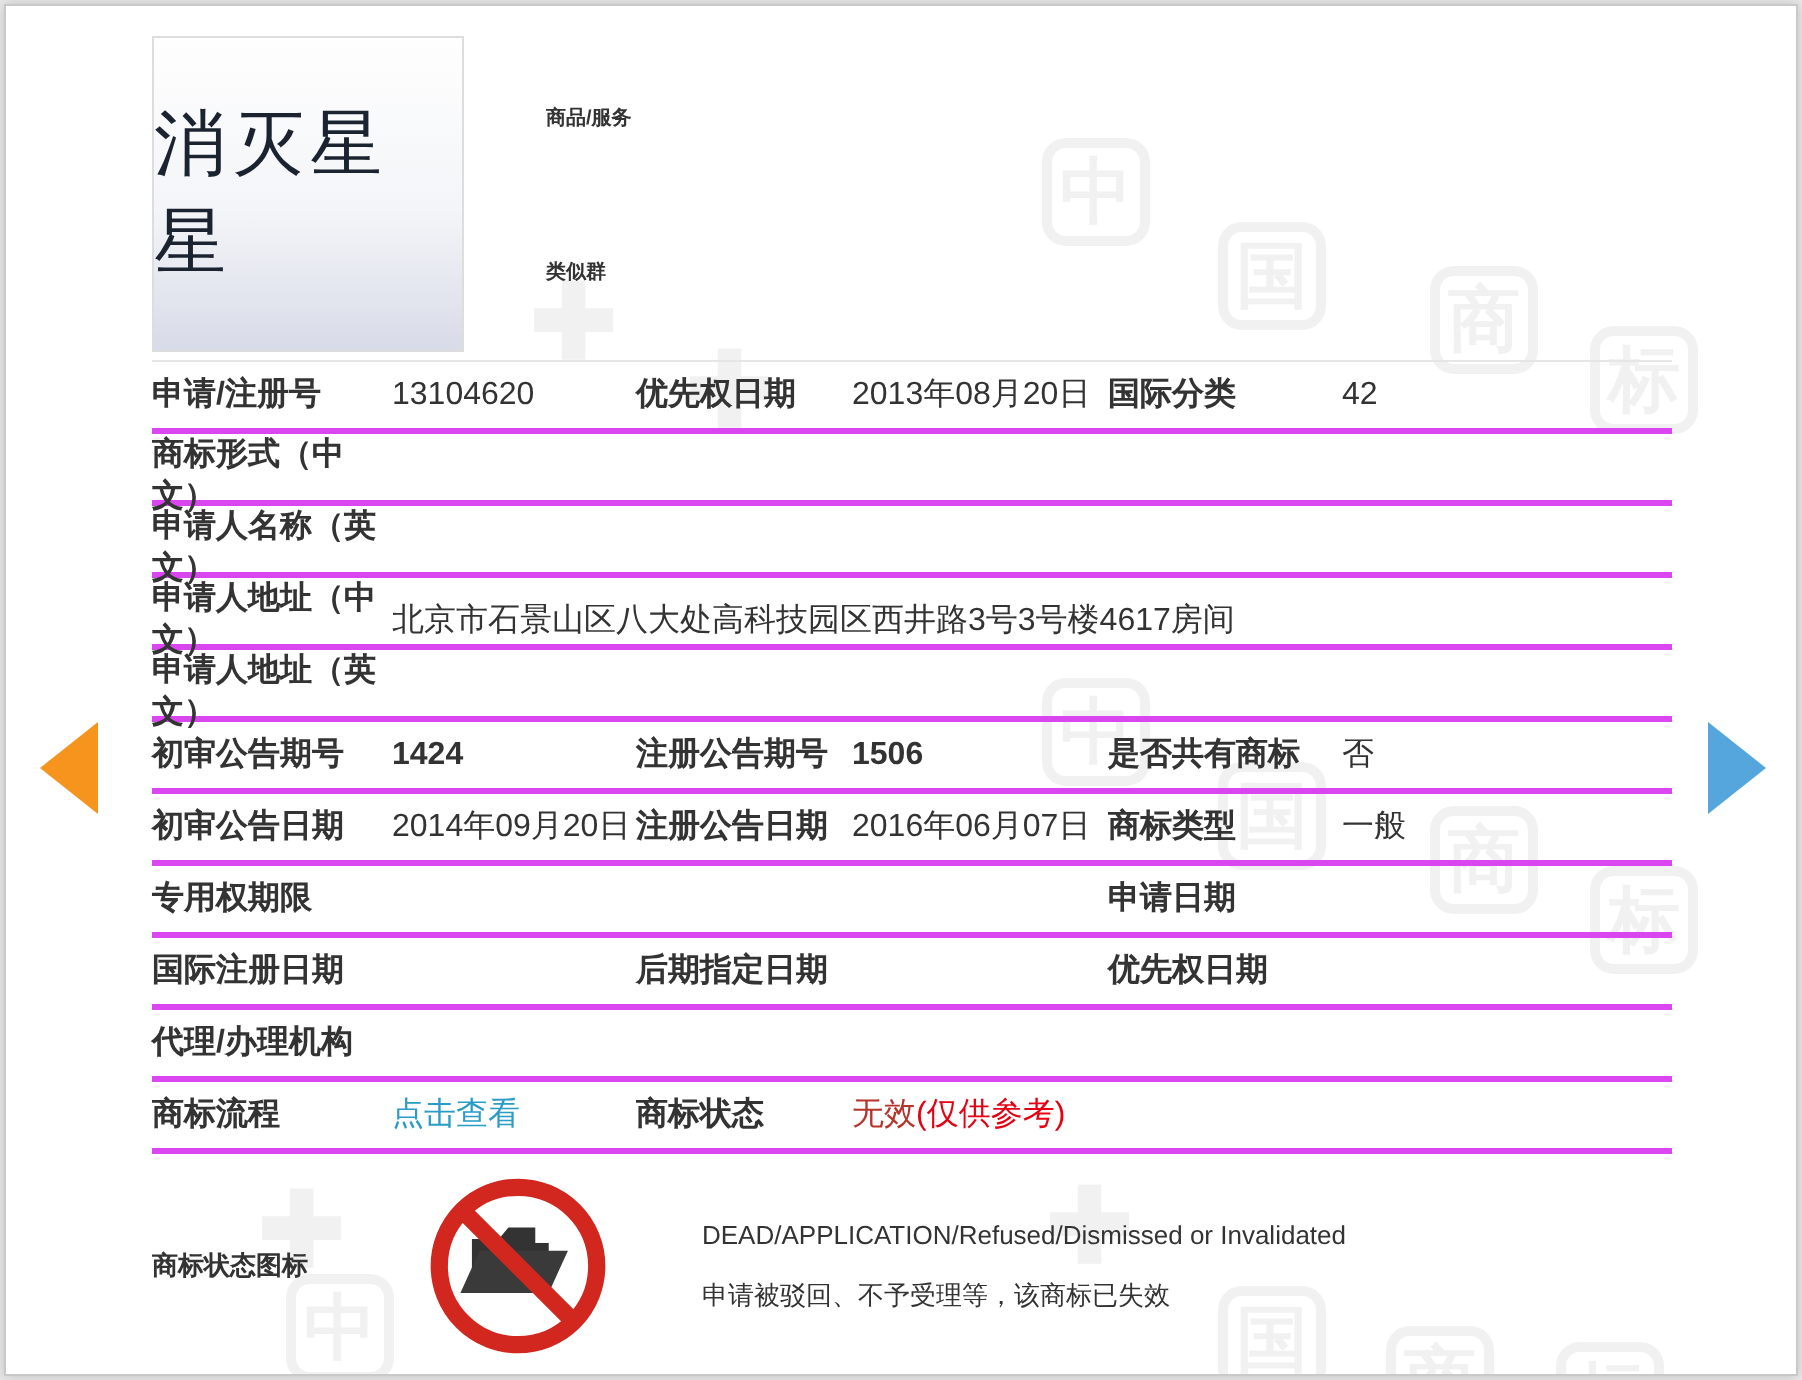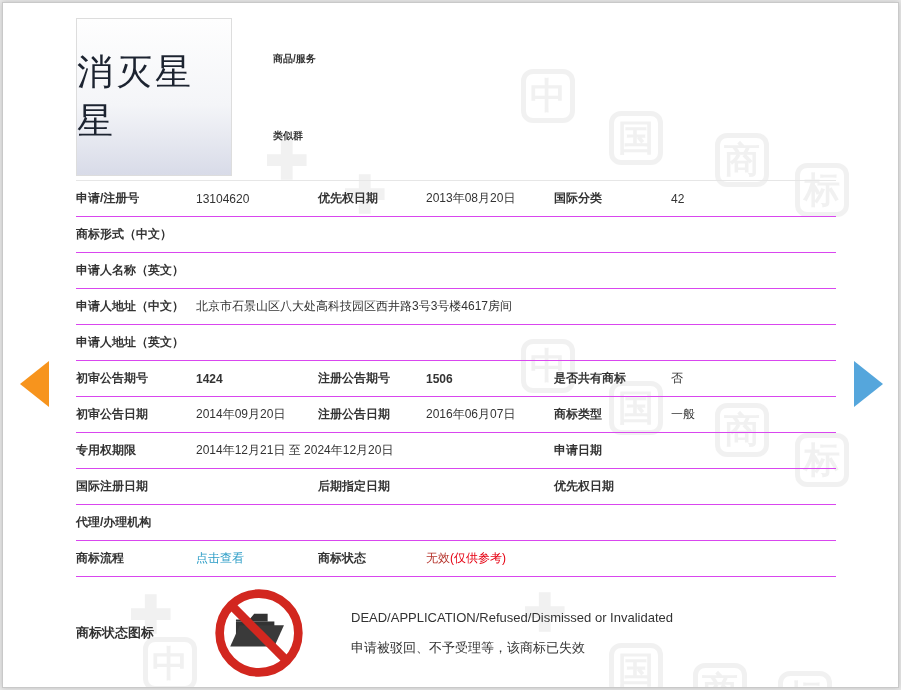--- a/index.html
+++ b/index.html
@@ -25,21 +25,21 @@
   .tm-img{position:absolute; left:0; top:3px; width:156px; height:158px; border:1px solid #ddd;
           background:linear-gradient(180deg,#fefefe 0%, #f4f5f8 55%, #d8dbe8 100%);
           display:flex; align-items:center; justify-content:center;}
   .tm-img span{font-family:"Liberation Serif", serif; font-size:36px; color:#1c2330; letter-spacing:3px;}
   .hdr-lbl{position:absolute; left:162px; font-size:10px; font-weight:bold;margin-left:35px;}
   .hdr-goods{top:37px;}
   .hdr-group{top:114px;}
 
   
   .row{display:grid; grid-template-columns:120px 122px 108px 128px 117px 165px;
-       align-items:center; height:36px; border-bottom:1px solid #d946ef; font-size:12px;}
+       align-items:center; height:36px; border-bottom:3px solid #d946ef; font-size:16px;}
   .lbl{font-weight:bold;}
   .span5{grid-column:2 / 7;}
   .span3{grid-column:2 / 5;}
   .v2span{grid-column:4 / 7;}
   .c3{grid-column:3 / 4;} .c5{grid-column:5 / 6;}
   .link{color:var(--link); cursor:pointer;}
   .status-val{color:#b5342c;}
   .status-note{color:var(--status-red);}
 
   
@@ -128,21 +128,20 @@
       <span class="lbl">初审公告日期</span>
       <span>2014年09月20日</span>
       <span class="lbl">注册公告日期</span>
       <span>2016年06月07日</span>
       <span class="lbl">商标类型</span>
       <span>一般</span>
     </div>
 
     <div class="row">
       <span class="lbl">专用权期限</span>
-      <span class="span3">2014年12月21日 至 2024年12月20日</span>
       <span class="lbl c5">申请日期</span>
       <span></span>
     </div>
 
     <div class="row">
       <span class="lbl">国际注册日期</span>
       <span></span>
       <span class="lbl c3">后期指定日期</span>
       <span></span>
       <span class="lbl c5">优先权日期</span>

